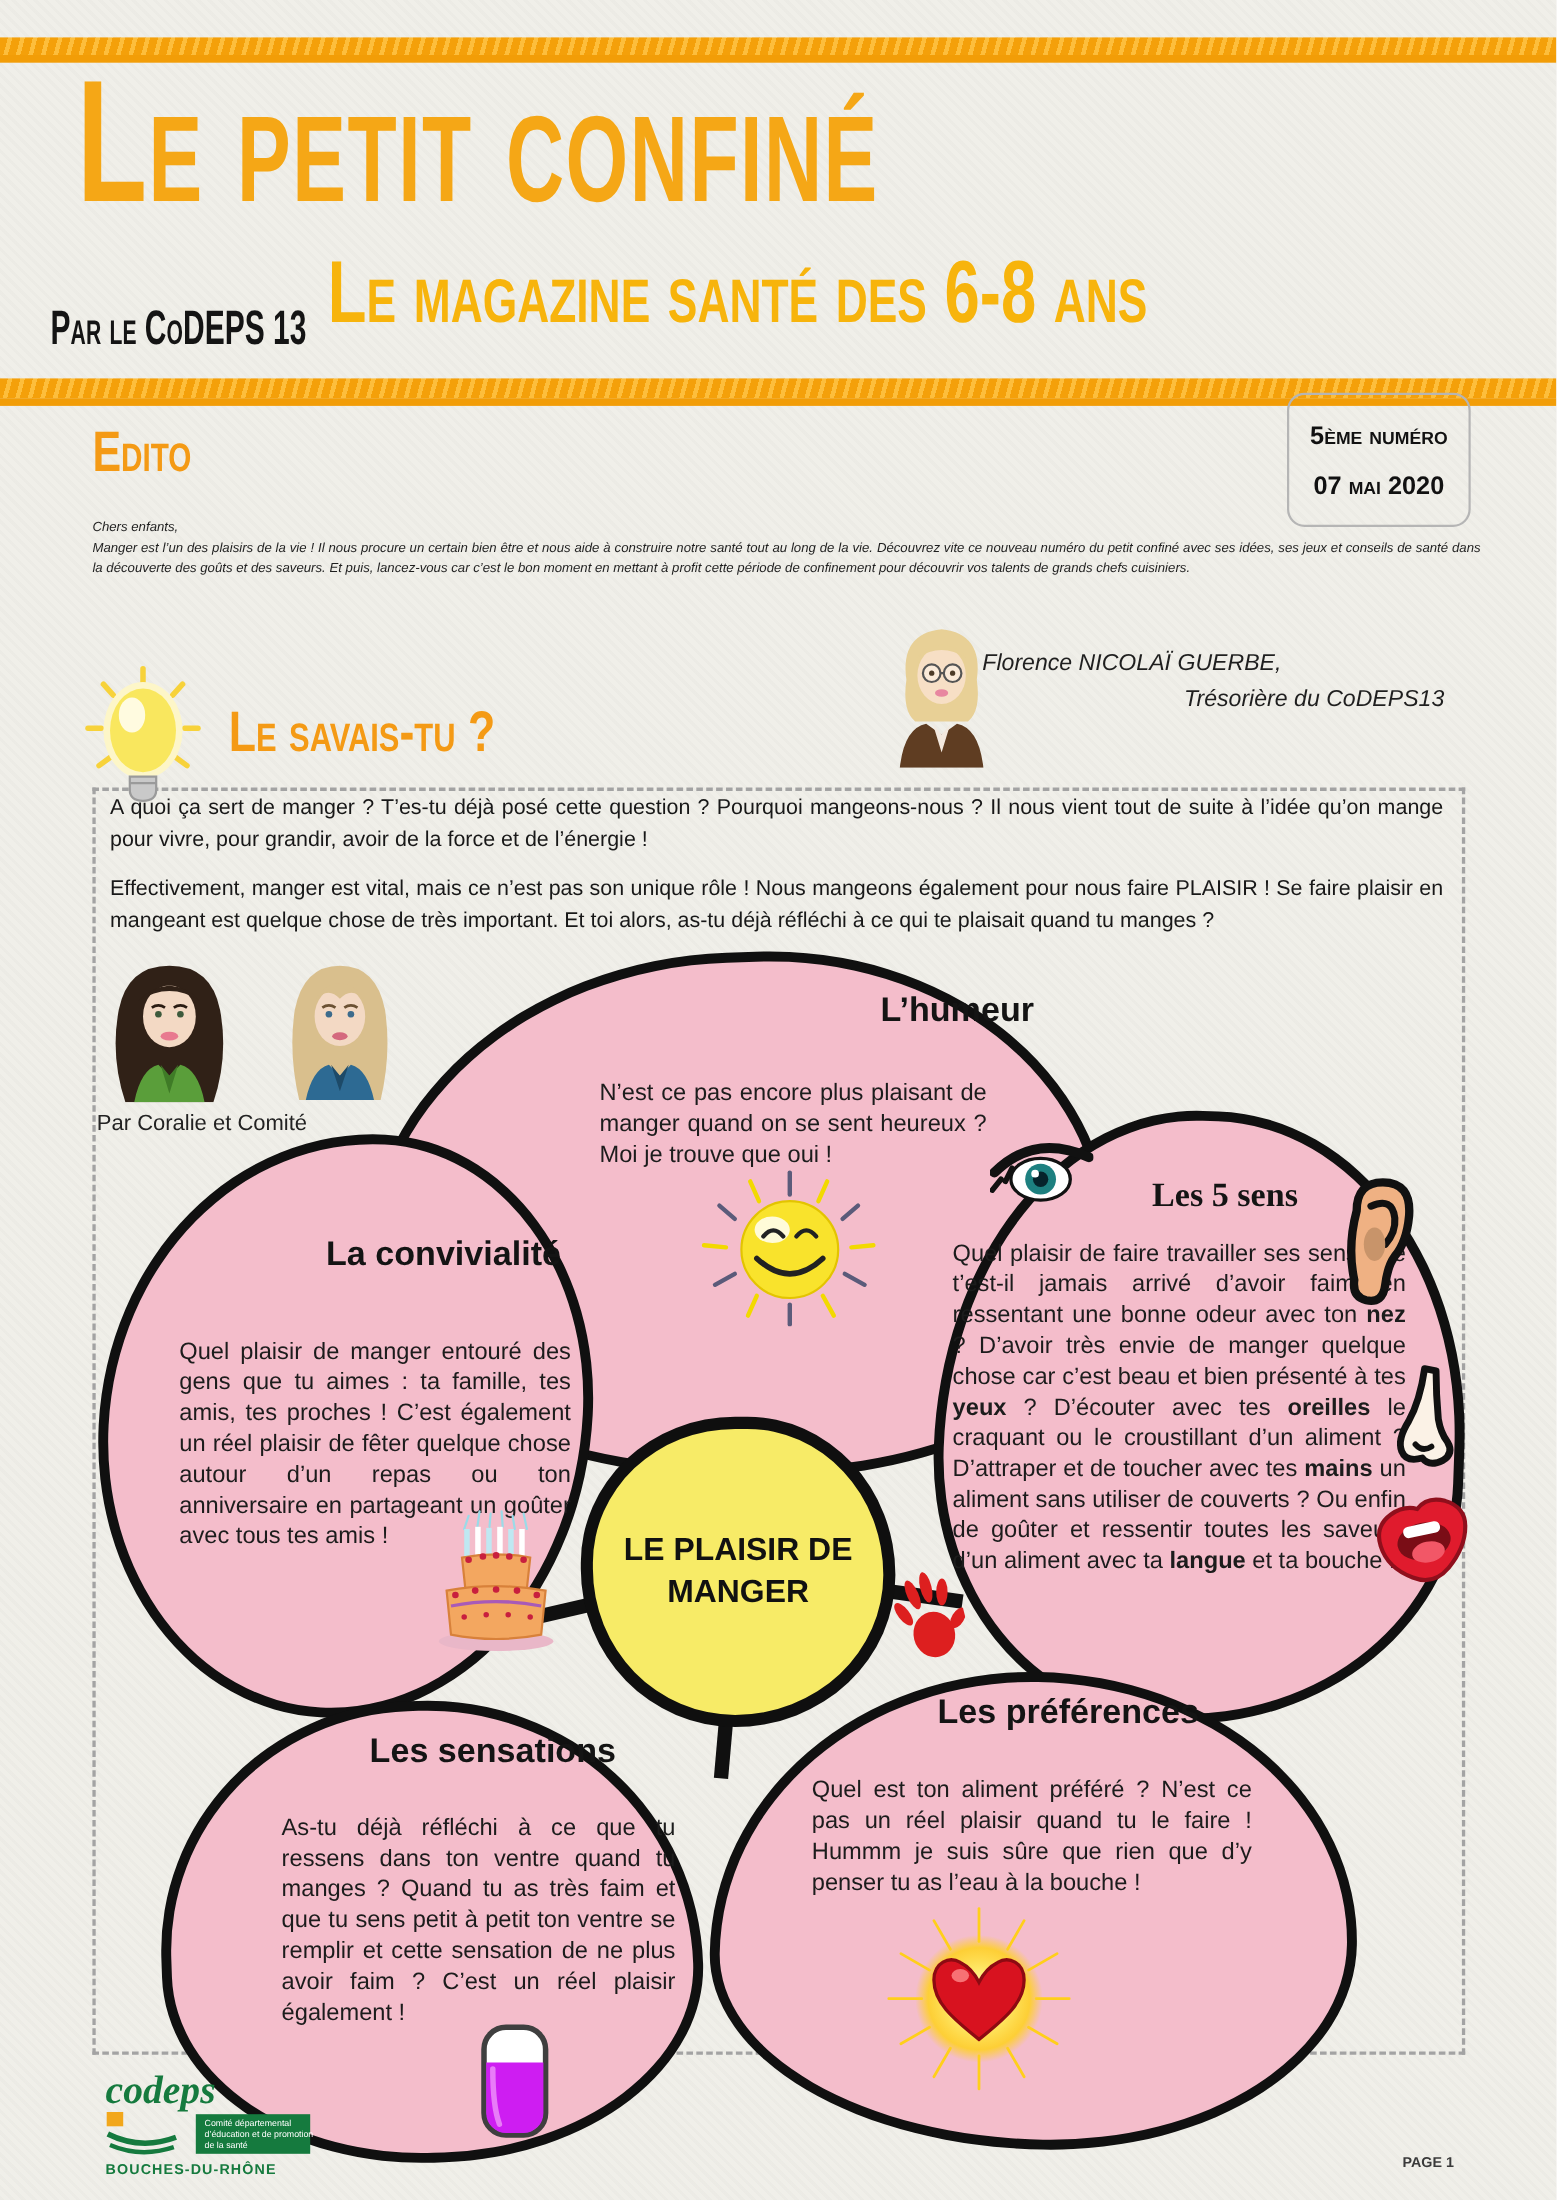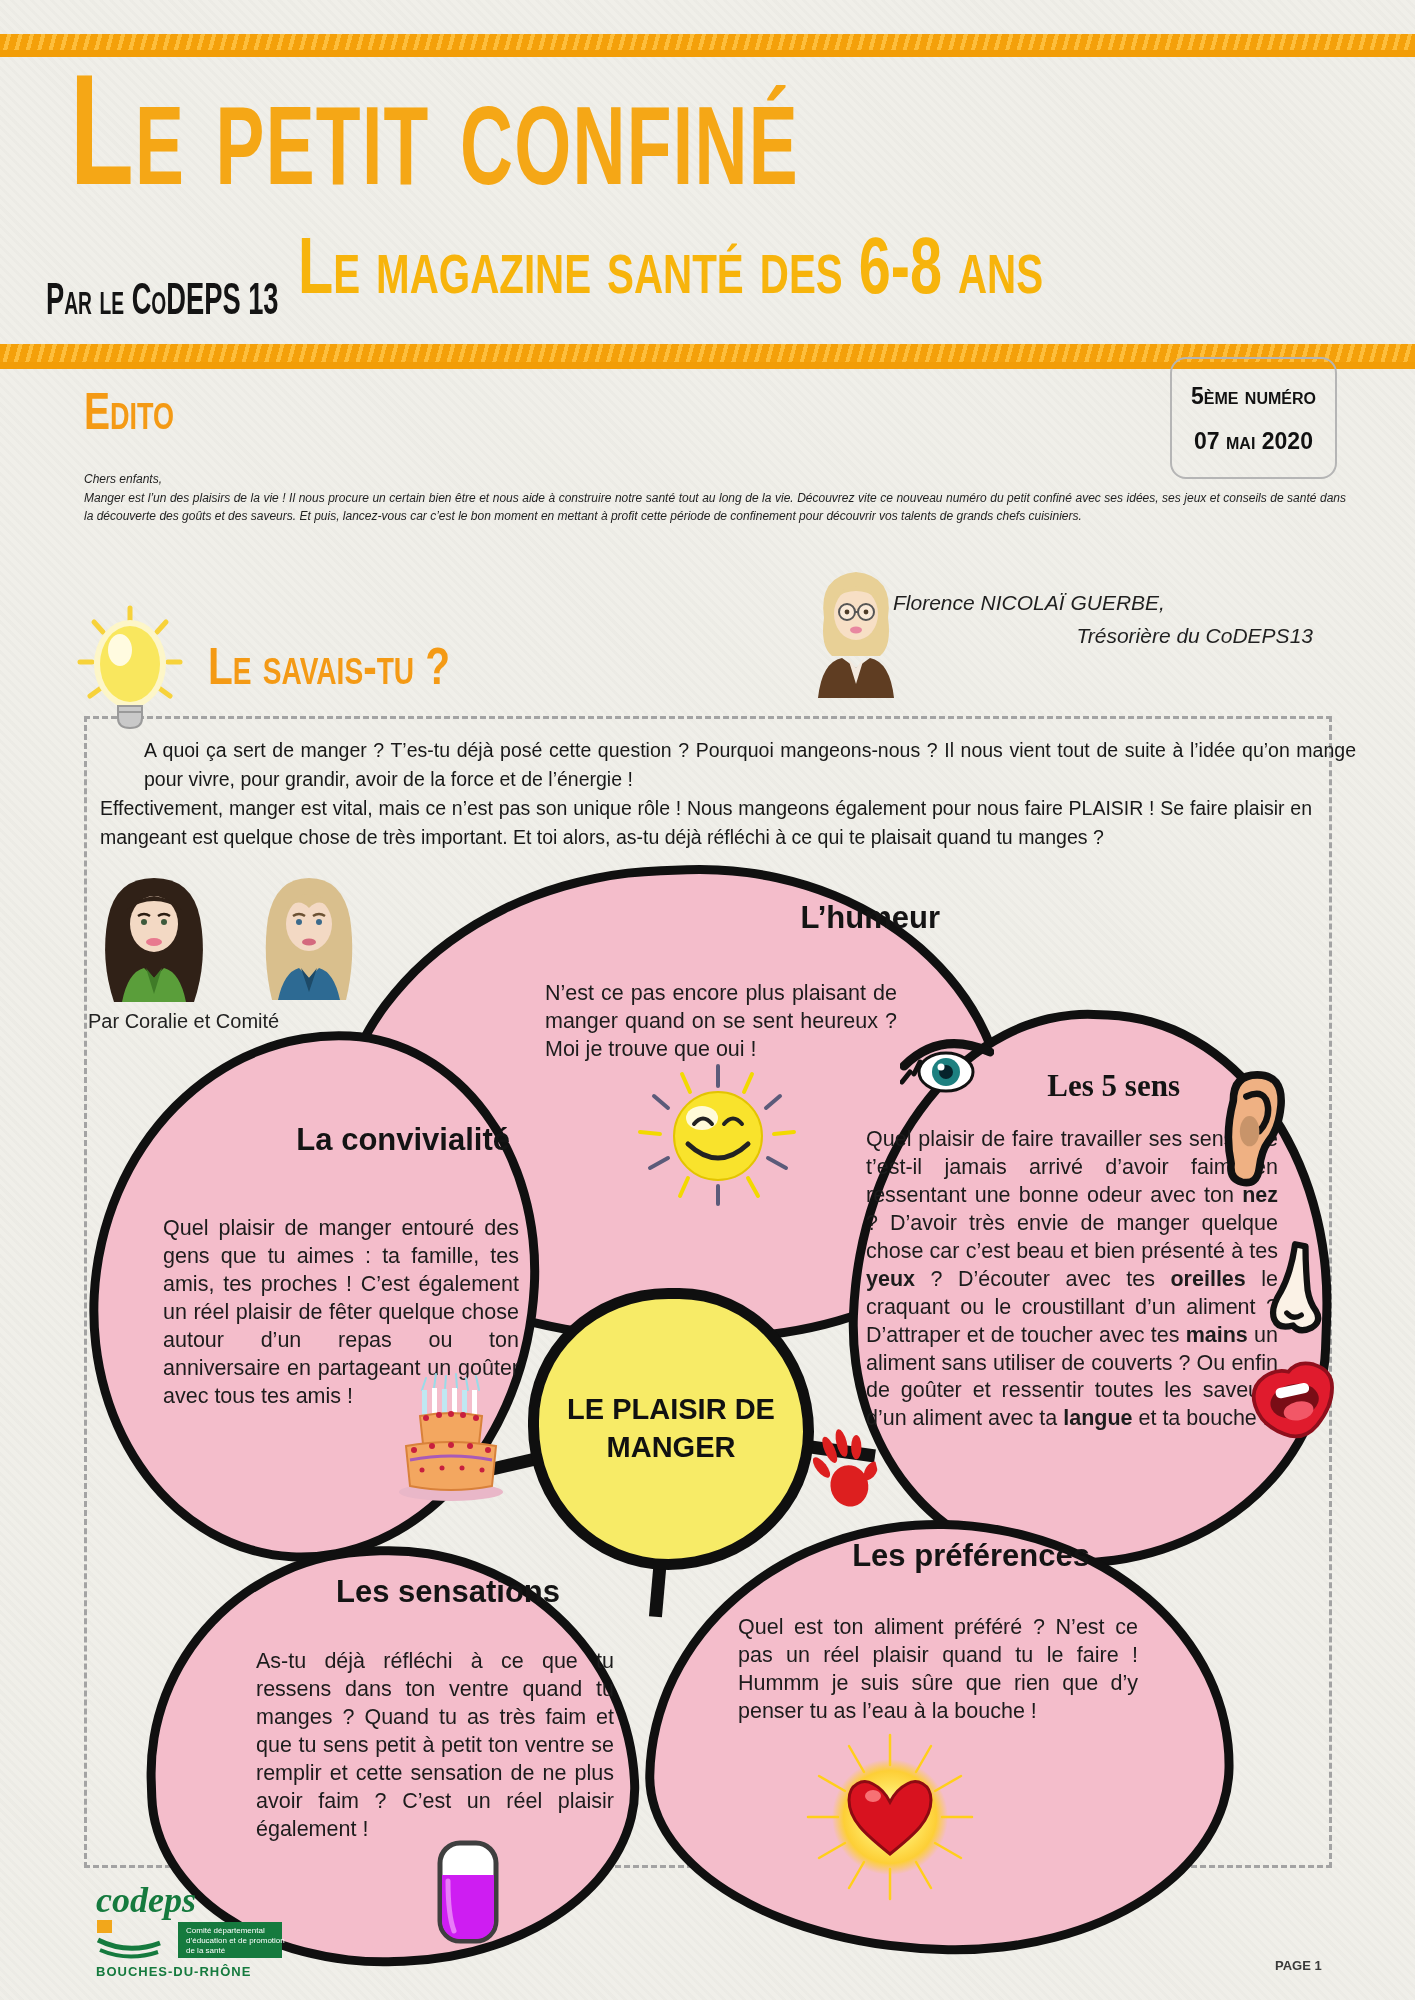--- a/index.html
+++ b/index.html
@@ -102,21 +102,21 @@
     </g>
     <ellipse cx="58" cy="60" rx="36" ry="44" fill="#fdf6c8"></ellipse>
     <ellipse cx="58" cy="60" rx="30" ry="38" fill="#f9e75e"></ellipse>
     <ellipse cx="48" cy="46" rx="12" ry="16" fill="#fffbe0"></ellipse>
     <path d="M46,102 h24 v12 q0,10 -12,10 q-12,0 -12,-10 Z" fill="#c9c9c9" stroke="#9a9a9a" stroke-width="2"></path>
     <line x1="46" y1="108" x2="70" y2="108" stroke="#9a9a9a" stroke-width="2"></line>
   </svg>
   <div class="savais-h sc h-orange">Le savais-tu ?</div>
 
   <div class="dashedbox"></div>
-  <div class="savais-p" style="top:736px;margin-left:44px;">A quoi ça sert de manger ? T’es-tu déjà posé cette question ? Pourquoi mangeons-nous ? Il nous vient tout de suite à l’idée qu’on mange pour vivre, pour grandir, avoir de la force et de l’énergie !</div>
+  <div class="savais-p" style="top:720px;">A quoi ça sert de manger ? T’es-tu déjà posé cette question ? Pourquoi mangeons-nous ? Il nous vient tout de suite à l’idée qu’on mange pour vivre, pour grandir, avoir de la force et de l’énergie !</div>
   <div class="savais-p" style="top:794px;">Effectivement, manger est vital, mais ce n’est pas son unique rôle ! Nous mangeons également pour nous faire PLAISIR ! Se faire plaisir en mangeant est quelque chose de très important. Et toi alors, as-tu déjà réfléchi à ce qui te plaisait quand tu manges ?</div>
 
   <svg class="icon" style="left:92px;top:870px;z-index:2;" width="124" height="132" viewBox="0 0 124 132">
     <path d="M22,132 Q8,90 16,48 Q24,8 62,8 Q100,8 108,48 Q116,90 102,132 Z" fill="#302117"></path>
     <ellipse cx="62" cy="54" rx="24" ry="28" fill="#f3d9c4"></ellipse>
     <path d="M34,40 Q62,22 90,40 Q80,28 62,26 Q44,28 34,40Z" fill="#302117"></path>
     <path d="M46,46 Q52,42 58,46" stroke="#2a1c12" stroke-width="2.5" fill="none"></path>
     <path d="M66,46 Q72,42 78,46" stroke="#2a1c12" stroke-width="2.5" fill="none"></path>
     <circle cx="52" cy="52" r="3" fill="#3d5a3c"></circle>
       <circle cx="72" cy="52" r="3" fill="#3d5a3c"></circle>

